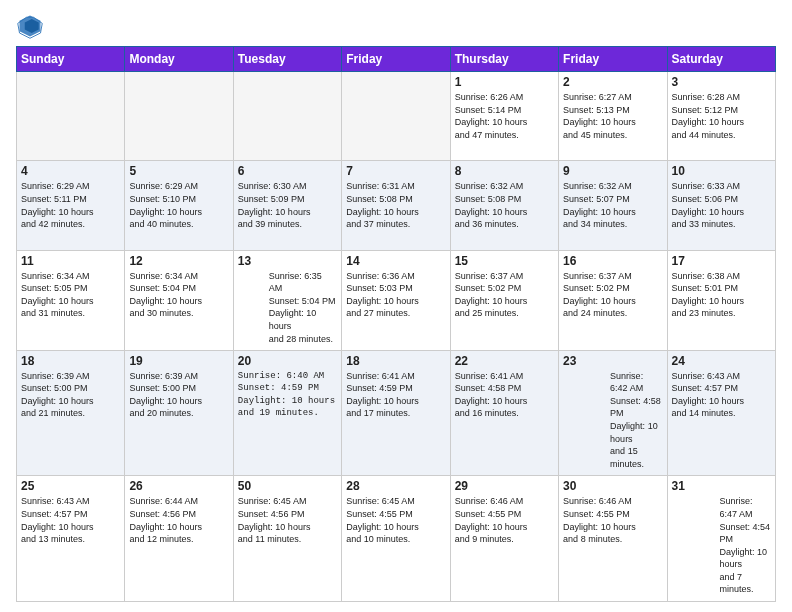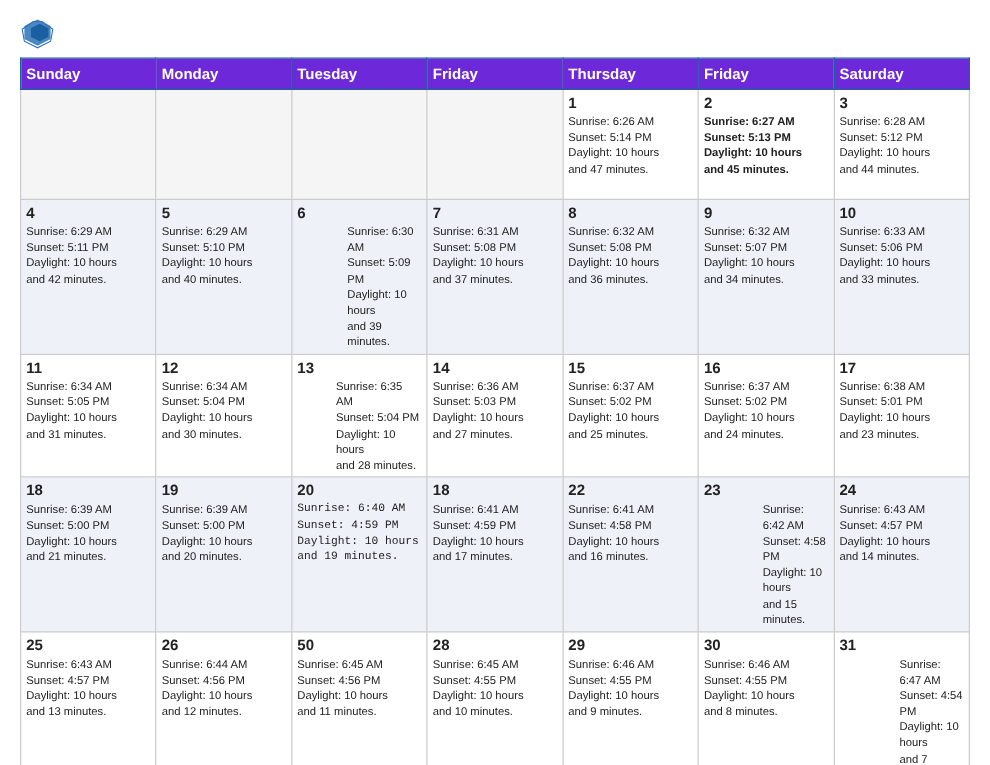--- a/index.html
+++ b/index.html
@@ -139,21 +139,21 @@
           <td class="empty"></td>
           <td>
             <span class="day-number">1</span>
             <div class="day-info" style="white-space: pre-line;">Sunrise: 6:26 AM
 Sunset: 5:14 PM
 Daylight: 10 hours
 and 47 minutes.</div>
           </td>
           <td>
             <span class="day-number">2</span>
-            <div class="day-info" style="white-space: pre-line; font-weight: bold;">Sunrise: 6:27 AM
+            <div class="day-info" style="white-space: pre-line;">Sunrise: 6:27 AM
 Sunset: 5:13 PM
 Daylight: 10 hours
 and 45 minutes.</div>
           </td>
           <td>
             <span class="day-number">3</span>
             <div class="day-info" style="white-space: pre-line;">Sunrise: 6:28 AM
 Sunset: 5:12 PM
 Daylight: 10 hours
 and 44 minutes.</div>
@@ -169,21 +169,21 @@
           </td>
           <td>
             <span class="day-number">5</span>
             <div class="day-info" style="white-space: pre-line;">Sunrise: 6:29 AM
 Sunset: 5:10 PM
 Daylight: 10 hours
 and 40 minutes.</div>
           </td>
           <td>
             <span class="day-number">6</span>
-            <div class="day-info" style="white-space: pre-line; margin-left: 40px;">Sunrise: 6:30 AM
+            <div class="day-info" style="white-space: pre-line;">Sunrise: 6:30 AM
 Sunset: 5:09 PM
 Daylight: 10 hours
 and 39 minutes.</div>
           </td>
           <td>
             <span class="day-number">7</span>
             <div class="day-info" style="white-space: pre-line;">Sunrise: 6:31 AM
 Sunset: 5:08 PM
 Daylight: 10 hours
 and 37 minutes.</div>

